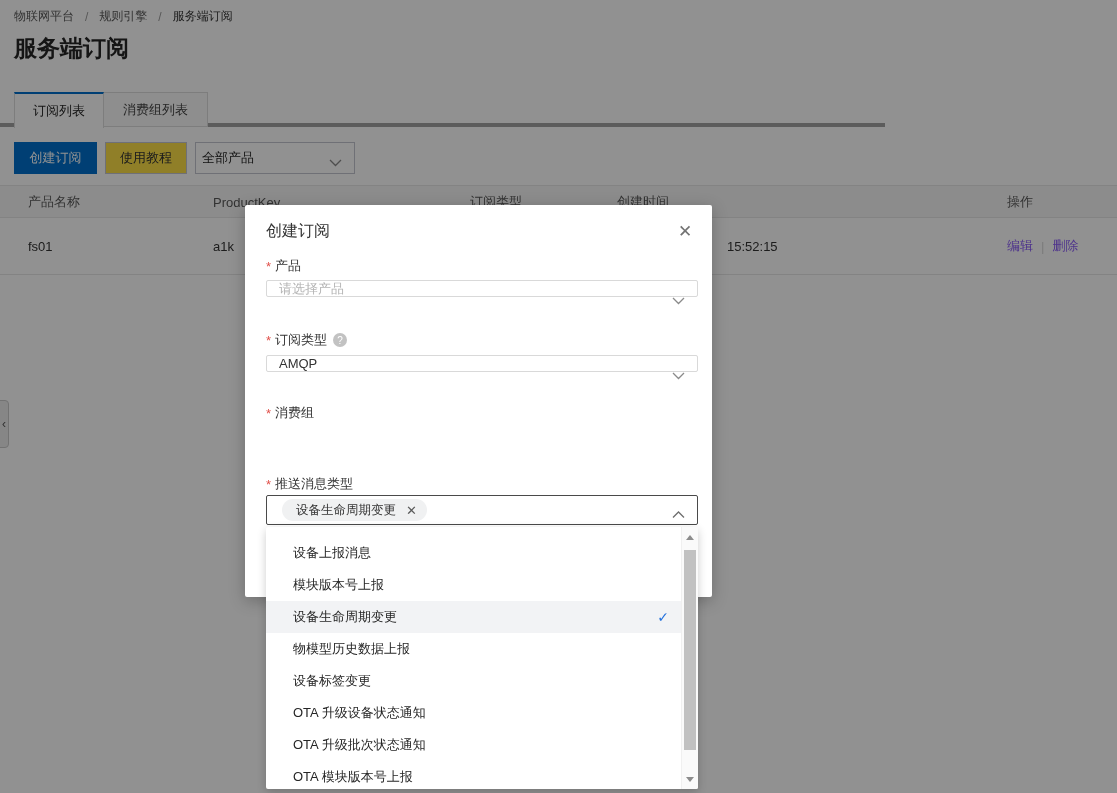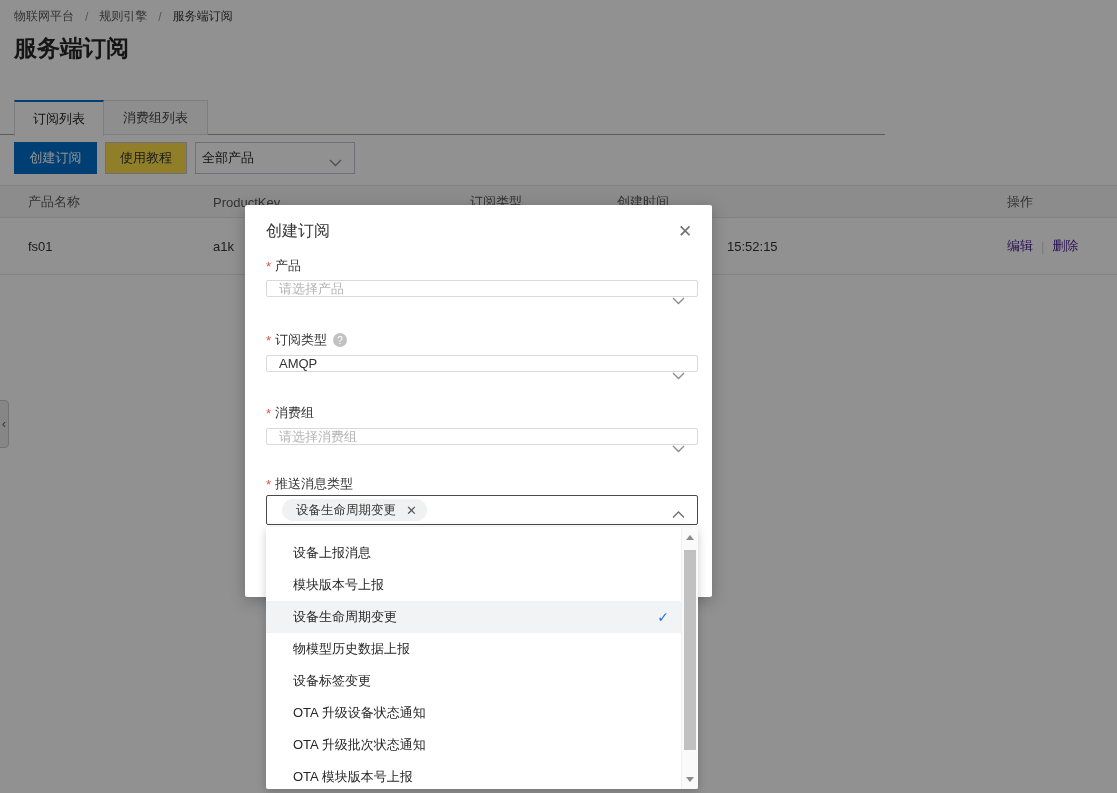--- a/index.html
+++ b/index.html
@@ -8,35 +8,35 @@
     background:#ffffff;
     font-family:"Liberation Sans","DejaVu Sans",sans-serif;
     font-size:13px; color:#333;
   }
   
   .breadcrumb{position:absolute; left:14px; top:8px; display:flex; align-items:center; gap:11px; font-size:12px;}
   .crumb{color:#595959; cursor:pointer;}
   .crumb-sep{color:#9a9a9a;}
   .crumb-current{color:#333;}
   .page-title{position:absolute; left:14px; top:33px; font-size:23px; font-weight:bold; color:#262626;}
-  .tabbar{position:absolute; left:0; top:100px; width:885px; height:35px; border-bottom:1px solid #a3a3a3; box-sizing:border-box;}
+  .tabbar{position:absolute; left:0; top:92px; width:885px; height:35px; border-bottom:4px solid #a3a3a3; box-sizing:border-box;}
   .tab{position:absolute; top:0; box-sizing:border-box; display:flex; align-items:center; justify-content:center; font-size:13px; cursor:pointer;}
   .tab-active{left:14px; width:90px; height:36px; background:#fff; border:1px solid #dcdcdc; border-bottom:none; border-top:2px solid #0070cc; color:#262626; z-index:2;}
   .tab-inactive{left:103px; width:105px; height:35px; background:#fafafa; border:1px solid #dcdcdc; color:#444;}
   .btn{position:absolute; top:142px; height:32px; box-sizing:border-box; display:flex; align-items:center; justify-content:center; font-size:13px; cursor:pointer;}
   .btn-primary{left:14px; width:83px; background:#0070cc; color:#fff;}
   .btn-default{left:105px; width:82px; background:#fde047; border:1px solid #c4c6cf; color:#333;}
   .filter-select{position:absolute; left:195px; top:142px; width:160px; height:32px; box-sizing:border-box; background:#fff; border:1px solid #c4c6cf; display:flex; align-items:center; padding:0 6px; color:#262626; cursor:pointer;}
   .filter-select .chev{position:absolute; right:12px; top:12px;}
   .thead{position:absolute; left:0; top:185px; width:1117px; height:33px; background:#f6f6f6; border-top:1px solid #e6e6e6; border-bottom:1px solid #e6e6e6; box-sizing:border-box;}
   .th{position:absolute; top:50%; transform:translateY(-50%); color:#595959; font-size:13px; white-space:nowrap;}
   .trow{position:absolute; left:0; top:218px; width:1117px; height:57px; background:#fff; border-bottom:1px solid #e6e6e6; box-sizing:border-box;}
   .td{position:absolute; top:50%; transform:translateY(-50%); color:#333; font-size:13px; white-space:nowrap;}
   .row-actions{position:absolute; left:1007px; top:50%; transform:translateY(-50%); display:flex; align-items:center; gap:8px; white-space:nowrap;}
-  .link{color:#4c1d95; cursor:pointer; font-size:13px;}
+  .link{color:#8b5cf6; cursor:pointer; font-size:13px;}
   .act-sep{color:#d8d8d8;}
   .col-name{left:28px;} .col-key{left:213px;} .col-type{left:470px;} .col-time{left:617px;} .col-ops{left:1007px;}
   .td-time{left:727px;}
   .collapse-handle{position:absolute; left:-5px; top:400px; width:14px; height:48px; background:#ececec; border:1px solid #c8c8c8; border-radius:0 4px 4px 0; box-sizing:border-box; display:flex; align-items:center; justify-content:flex-end; padding-right:2px; color:#555; font-size:12px; cursor:pointer;}
   
   .mask{position:absolute; left:0; top:0; width:1117px; height:793px; background:rgba(0,0,0,0.43); z-index:10;}
   
   .modal{position:absolute; left:245px; top:205px; width:467px; height:392px; background:#fff; border-radius:2px; box-shadow:0 4px 16px rgba(0,0,0,0.25); z-index:20;}
   .modal-title{position:absolute; left:21px; top:16px; font-size:16px; color:#333;}
   .modal-close{position:absolute; right:14px; top:13px; width:26px; height:26px; display:flex; align-items:center; justify-content:center; color:#737373; font-size:17px; cursor:pointer;}
@@ -148,28 +148,20 @@
         <svg width="13" height="8" viewBox="0 0 13 8">
             <polyline points="1,1 6.5,6.5 12,1" fill="none" stroke="#8a8a8a" stroke-width="1.3"></polyline>
           </svg>
       </span>
     </div>
 
     <div class="f-label" style="top:199px;">
       <span class="req">*</span>
       <span>消费组</span>
     </div>
-    <div class="f-select" style="top:223px;">
-      <span class="placeholder">请选择消费组</span>
-      <span class="chev">
-        <svg width="13" height="8" viewBox="0 0 13 8">
-            <polyline points="1,1 6.5,6.5 12,1" fill="none" stroke="#8a8a8a" stroke-width="1.3"></polyline>
-          </svg>
-      </span>
-    </div>
 
     <div class="f-label" style="top:270px;">
       <span class="req">*</span>
       <span>推送消息类型</span>
     </div>
     <div class="ms-box">
       <span class="tag">
         <span>设备生命周期变更</span>
         <span class="tag-x">✕</span>
       </span>

